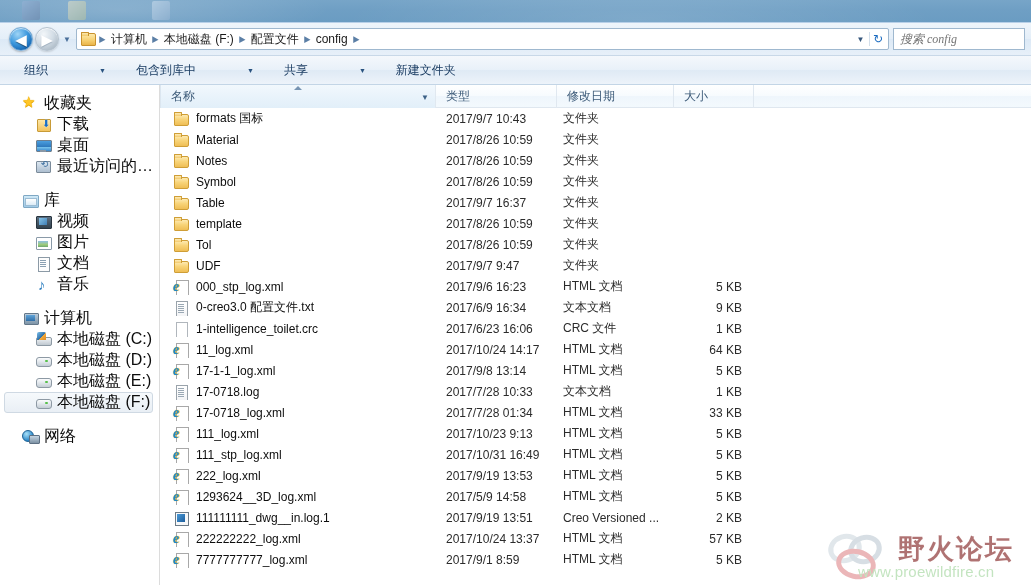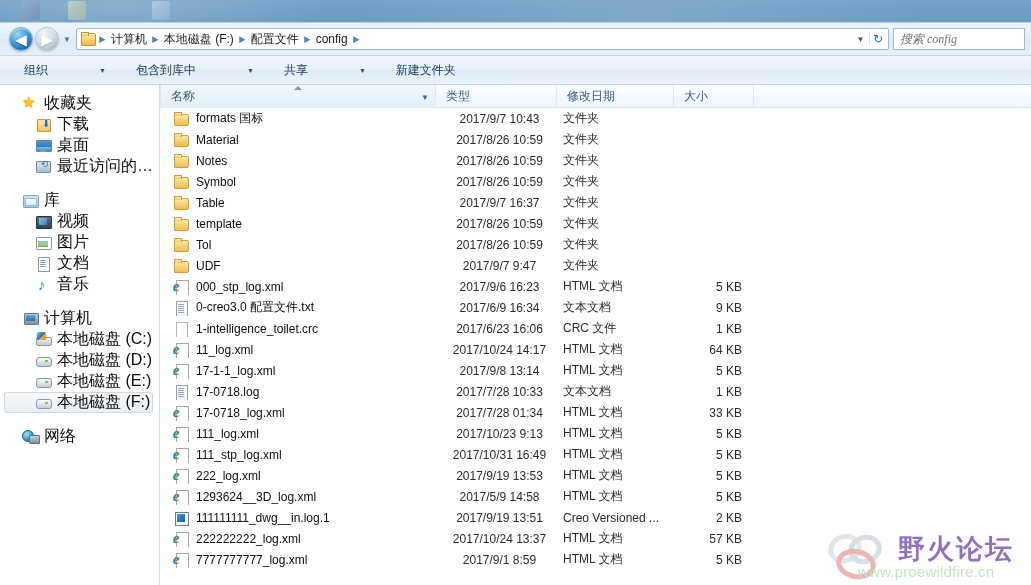--- a/index.html
+++ b/index.html
@@ -304,21 +304,21 @@
   .col-rest { flex: 1 1 auto; border-right: none; }
 
   
   .rows { position: relative; }
   .row {
     display: flex; align-items: center; height: 21px;
     font-size: 12px; color: #0d0d0d; cursor: default; white-space: nowrap;
   }
   .cell { overflow: hidden; text-overflow: ellipsis; white-space: nowrap; }
   .c-name { width: 276px; display: flex; align-items: center; padding-left: 13px; }
-  .c-date { width: 117px; padding-left: 10px; color: #2b2b2b; text-align: center; }
+  .c-date { width: 117px; padding-left: 10px; color: #2b2b2b; }
   .c-type { width: 121px; padding-left: 10px; color: #2b2b2b; }
   .c-size { width: 80px; padding-right: 12px; text-align: right; color: #2b2b2b; }
   .fname { overflow: hidden; text-overflow: ellipsis; }
 
   
   .fico { width: 16px; height: 16px; margin-right: 7px; flex: 0 0 auto; position: relative; }
   .fi-folder::before {
     content: ""; position: absolute; left: 1px; top: 3px; width: 13px; height: 10px;
     background: linear-gradient(to bottom,#fdeab2 0%,#f8d479 45%,#efbe55 100%);
     border: 1px solid #cf9e36; border-radius: 1px 2px 2px 1px;
@@ -362,21 +362,21 @@
 
   
   .watermark {
     position: absolute; right: 4px; bottom: 2px;
     width: 205px; height: 52px; pointer-events: none;
     opacity: .62;
   }
   .wm-text {
     position: absolute; left: 76px; top: -1px;
     font-size: 27px; font-weight: bold; letter-spacing: 2px;
-    color: #4c1d95; font-family: "DejaVu Sans", sans-serif;
+    color: #7f1d1d; font-family: "DejaVu Sans", sans-serif;
   }
   .wm-url {
     position: absolute; left: 36px; top: 31px;
     font-size: 15px; color: #9fd49a; letter-spacing: .2px;
     font-family: "Liberation Sans", sans-serif;
   }
   .wm-ring {
     position: absolute; border-radius: 50%;
     border: 5px solid; background: transparent;
   }

